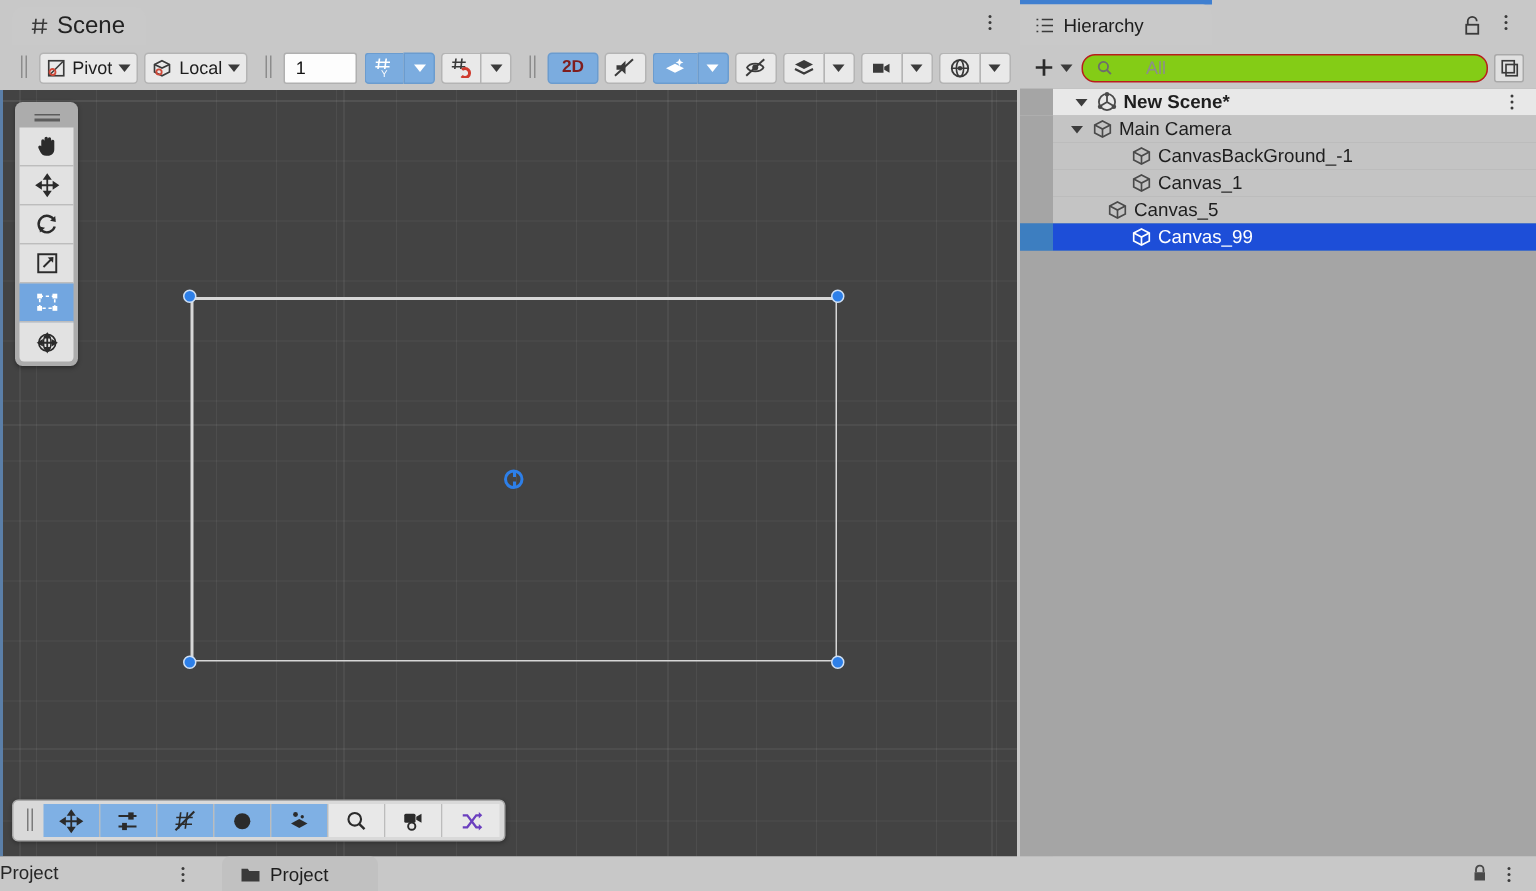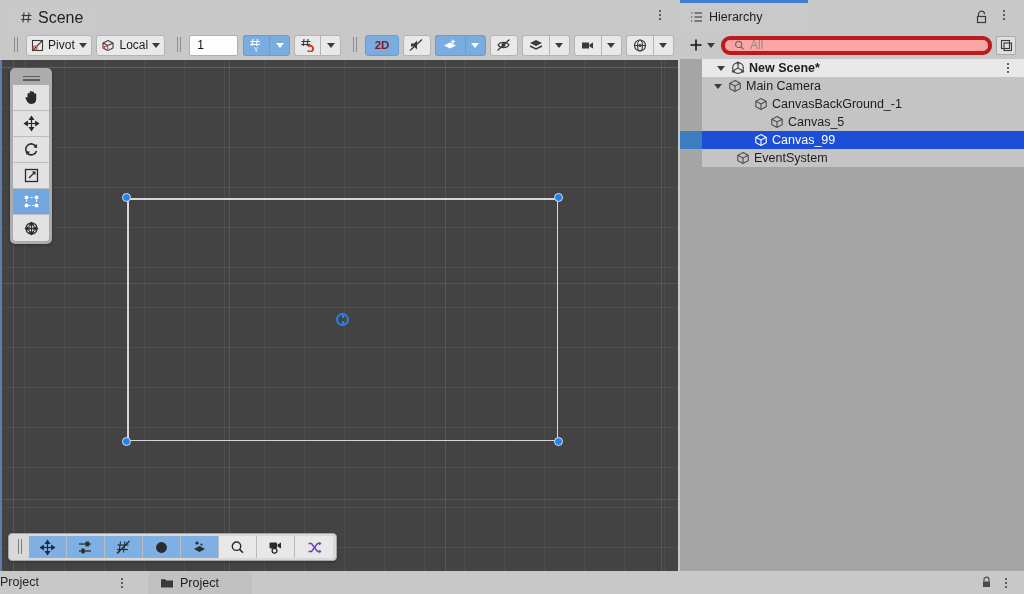--- a/index.html
+++ b/index.html
@@ -155,22 +155,22 @@
 
   #hier-toolbar {
     position: absolute; left: 0; top: 32px; width: 344px; height: 26px;
     display: flex; align-items: center; gap: 4px; padding: 0 8px 0 6px;
     background: #c8c8c8;
   }
   #hier-add {
     display: flex; align-items: center; gap: 3px; height: 20px; padding: 0 2px;
   }
   #hier-search {
-    flex: 1; height: 19px; background: #fca5a5; border: 4px solid #b91c1c;
-    border-radius: 9px; display: flex; align-items: center; gap: 5px; padding: 0 9px;
+    flex: 1; height: 19px; background: #84cc16; border: 1px solid #b91c1c;
+    border-radius: 9px; display: flex; align-items: center; gap: 22px; padding: 0 9px;
     color: #7b7b7b; font-size: 12px;
   }
   #hier-search-input { border: none; background: transparent; outline: none; width: 100%;
     font-family: "Liberation Sans", sans-serif; font-size: 12px; color: #3a3a3a; padding: 0; }
   #hier-search-input::placeholder { color: #8d8d8d; }
   #hier-sort-btn { width: 20px; height: 19px; display: flex; align-items: center; justify-content: center;
     background: #e0e0e0; border: 1px solid #a9a9a9; border-radius: 2px; }
 
   #hier-tree {
     position: absolute; left: 0; top: 59px; width: 344px; height: 512px;
@@ -728,21 +728,37 @@
   <path d="M7 7 L7 12.4" fill="none" stroke="#4a4a4a" stroke-width="1.1"></path>
 </svg>
                 </span>
                 <span class="hrow-label">CanvasBackGround_-1</span>
               </div>
             </div>
           </div>
           <div class="hrow">
             <div class="row-bg-left"></div>
             <div class="row-body">
-              <div class="row-content" style="padding-left: 52px;">
+              <div class="row-content" style="padding-left: 36px;">
+                <span class="foldout"></span>
+                <span class="ico">
+                  <svg width="14" height="14" viewBox="0 0 14 14">
+  <path d="M7 1.6 L12.2 4.3 L12.2 9.7 L7 12.4 L1.8 9.7 L1.8 4.3 Z" fill="none" stroke="#4a4a4a" stroke-width="1.1"></path>
+  <path d="M1.8 4.3 L7 7 L12.2 4.3" fill="none" stroke="#4a4a4a" stroke-width="1.1"></path>
+  <path d="M7 7 L7 12.4" fill="none" stroke="#4a4a4a" stroke-width="1.1"></path>
+</svg>
+                </span>
+                <span class="hrow-label">Canvas_1</span>
+              </div>
+            </div>
+          </div>
+          <div class="hrow">
+            <div class="row-bg-left"></div>
+            <div class="row-body">
+              <div class="row-content" style="padding-left: 20px;">
                 <span class="foldout"></span>
                 <span class="ico">
                   <svg width="14" height="14" viewBox="0 0 14 14">
   <path d="M7 1.6 L12.2 4.3 L12.2 9.7 L7 12.4 L1.8 9.7 L1.8 4.3 Z" fill="none" stroke="#4a4a4a" stroke-width="1.1"></path>
   <path d="M1.8 4.3 L7 7 L12.2 4.3" fill="none" stroke="#4a4a4a" stroke-width="1.1"></path>
   <path d="M7 7 L7 12.4" fill="none" stroke="#4a4a4a" stroke-width="1.1"></path>
 </svg>
                 </span>
                 <span class="hrow-label">Canvas_5</span>
               </div>
@@ -757,36 +773,20 @@
                   <svg width="14" height="14" viewBox="0 0 14 14">
   <path d="M7 1.6 L12.2 4.3 L12.2 9.7 L7 12.4 L1.8 9.7 L1.8 4.3 Z" fill="none" stroke="#ffffff" stroke-width="1.1"></path>
   <path d="M1.8 4.3 L7 7 L12.2 4.3" fill="none" stroke="#ffffff" stroke-width="1.1"></path>
   <path d="M7 7 L7 12.4" fill="none" stroke="#ffffff" stroke-width="1.1"></path>
 </svg>
                 </span>
                 <span class="hrow-label">Canvas_99</span>
               </div>
             </div>
           </div>
-          <div class="hrow">
-            <div class="row-bg-left"></div>
-            <div class="row-body">
-              <div class="row-content" style="padding-left: 18px;">
-                <span class="foldout"></span>
-                <span class="ico">
-                  <svg width="14" height="14" viewBox="0 0 14 14">
-  <path d="M7 1.6 L12.2 4.3 L12.2 9.7 L7 12.4 L1.8 9.7 L1.8 4.3 Z" fill="none" stroke="#4a4a4a" stroke-width="1.1"></path>
-  <path d="M1.8 4.3 L7 7 L12.2 4.3" fill="none" stroke="#4a4a4a" stroke-width="1.1"></path>
-  <path d="M7 7 L7 12.4" fill="none" stroke="#4a4a4a" stroke-width="1.1"></path>
-</svg>
-                </span>
-                <span class="hrow-label">EventSystem</span>
-              </div>
-            </div>
-          </div>
         </div>
     </div>
   </div>
 
   <div id="bottom-strip">
     <div id="bottom-left-label">Project</div>
     <div class="tab-kebab" id="bottom-left-kebab">
       <i></i>
         <i></i>
         <i></i>

